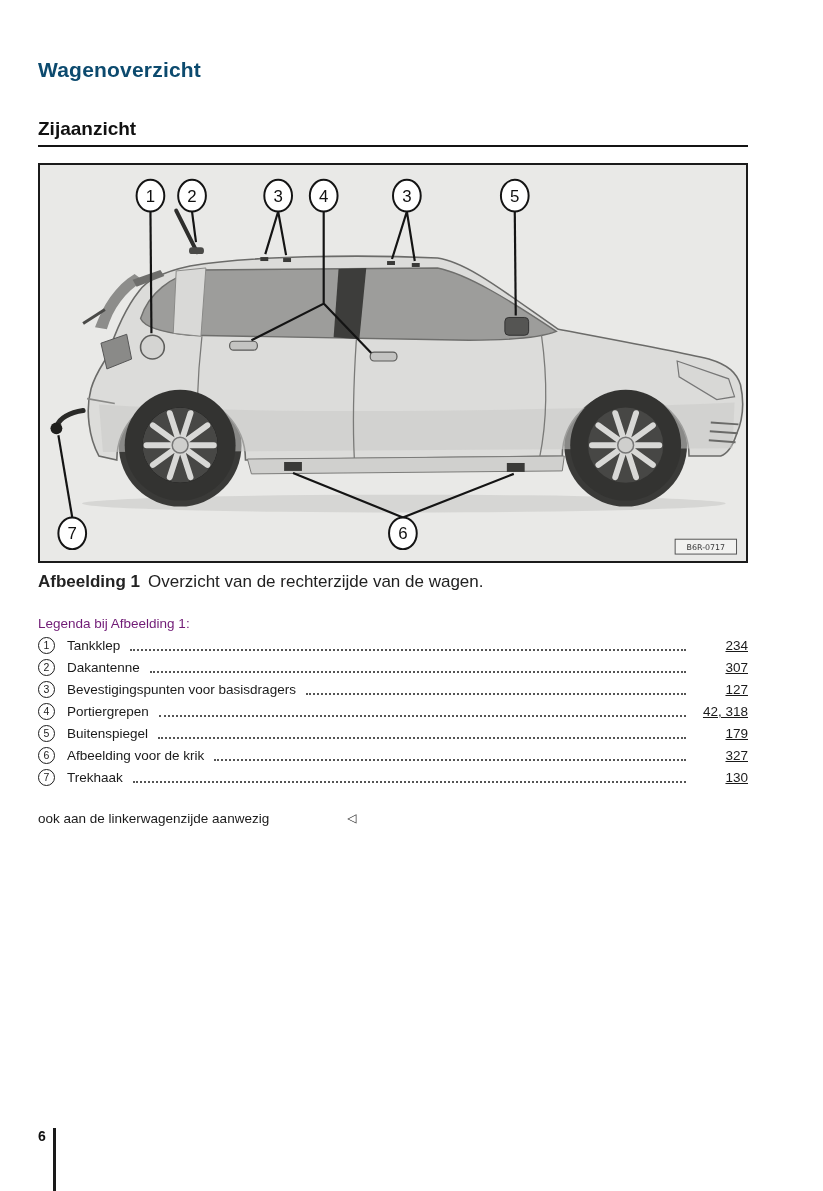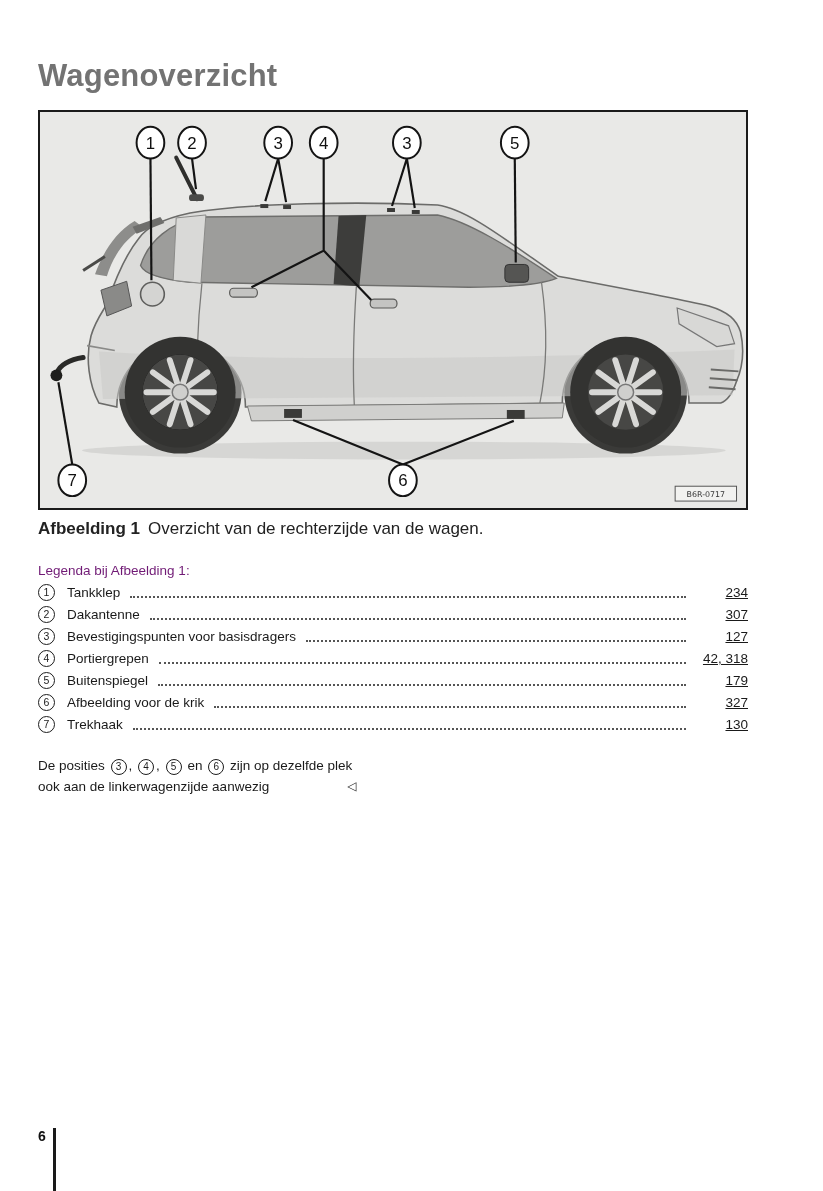--- a/index.html
+++ b/index.html
@@ -6,21 +6,21 @@
   html,body { width:823px; height:1191px; }
   body {
     background:#ffffff;
     font-family:"Liberation Sans", sans-serif;
     color:#1a1a1a;
     position:relative;
     overflow:hidden;
   }
   .content { position:absolute; left:38px; top:0; width:710px; padding-top:58px; }
 
-  .h-section { font-size:31px; font-weight:bold; color:#737373; letter-spacing:0.2px; }
+  .h-section { font-size:21px; font-weight:bold; color:#0c4a6e; letter-spacing:0.2px; }
   .h-chapter { font-size:23px; font-weight:bold; color:#111; margin-top:17px; }
   .h-topic   { font-size:19px; font-weight:bold; color:#111; margin-top:36px;
                padding-bottom:5px; border-bottom:2.5px solid #141414; }
 
   .figure-box {
     margin-top:16px;
     width:710px; height:400px;
     border:2px solid #1b1b1b;
     background:#e9e9e7;
     position:relative;
@@ -65,20 +65,21 @@
     font-family:"DejaVu Sans", sans-serif;
     font-size:8px; fill:#333; text-anchor:middle;
   }
 </style>
 </head>
 <body>
 
 <div class="content">
 
   <div class="h-section">Wagenoverzicht</div>
+  <div class="h-topic">Zijaanzicht</div>
 
   <div class="figure-box">
     <svg viewBox="0 0 710 400">
 
       <ellipse cx="366" cy="342" rx="325" ry="9" fill="#d6d6d4"></ellipse>
 
       <circle cx="140" cy="283" r="62" fill="#3a3a38"></circle>
       <circle cx="590" cy="283" r="62" fill="#3a3a38"></circle>
 
       <path d="M 58 294
@@ -258,29 +259,20 @@
     </div>
     <div class="lrow">
       <span class="cnum">7</span>
       <span>Trekhaak</span>
       <span class="ldots"></span>
       <span class="lpage">130</span>
     </div>
   </div>
 
   <div class="note">
-    <div>
-      <span>De posities</span>
-      <span class="cnum">3</span><span>,</span>
-      <span class="cnum">4</span><span>,</span>
-      <span class="cnum">5</span>
-      <span>en</span>
-      <span class="cnum">6</span>
-      <span>zijn op dezelfde plek</span>
-    </div>
     <div class="note-line2">
       <span>ook aan de linkerwagenzijde aanwezig</span>
       <span class="end-marker">◁</span>
     </div>
   </div>
 
 </div>
 
 <div class="footer-pagenum">6</div>
 <div class="footer-rule"></div>

